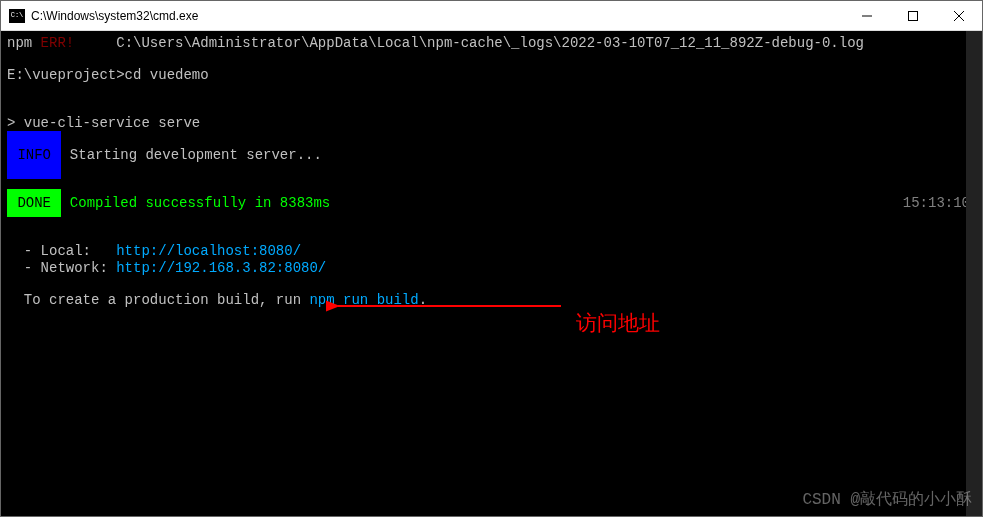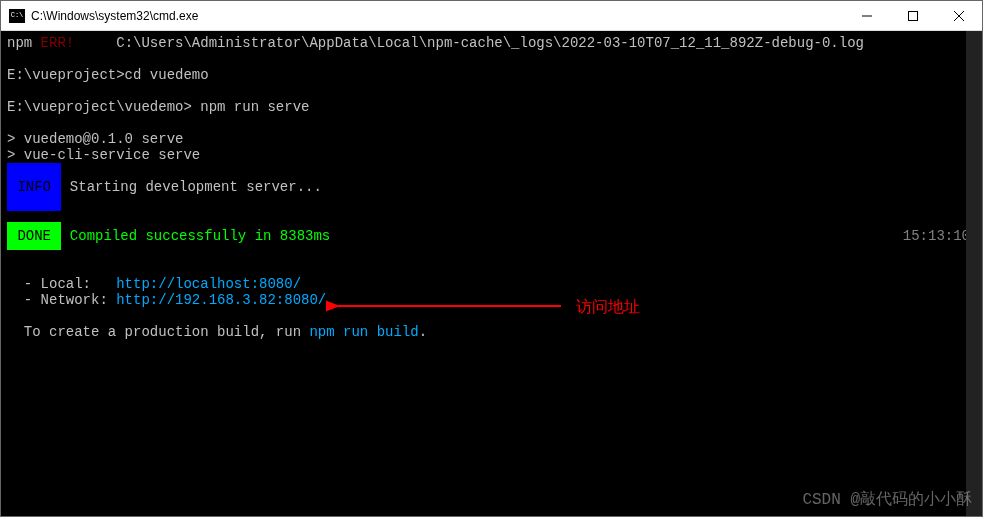--- a/index.html
+++ b/index.html
@@ -98,25 +98,25 @@
       color: #808080;
     }
     .annotation-arrow {
       position: absolute;
       top: 295px;
       left: 325px;
       pointer-events: none;
     }
     .annotation-text {
       position: absolute;
-      top: 296px;
+      top: 308px;
       left: 575px;
       color: #ff0000;
       font-family: 'SimSun', 'NSimSun', Arial, sans-serif;
-      font-size: 16px;
+      font-size: 21px;
     }
     .watermark {
       position: absolute;
       bottom: 6px;
       right: 10px;
       color: rgba(200, 200, 200, 0.5);
       font-family: Liberation Mono, monospace;
       font-size: 16px;
     }
     .scrollbar-area {
@@ -153,23 +153,21 @@
           </svg>
       </div>
     </div>
   </div>
 
   <div class="terminal-content">
     <div class="line"><span class="npm-err-npm">npm </span><span class="npm-err-err">ERR!</span><span class="white">     C:\Users\Administrator\AppData\Local\npm-cache\_logs\2022-03-10T07_12_11_892Z-debug-0.log</span></div>
     <div class="line"></div>
     <div class="line white">E:\vueproject&gt;cd vuedemo</div>
     <div class="line"></div>
-    <div class="line white">E:\vueproject\vuedemo&gt; npm run serve</div>
     <div class="line"></div>
-    <div class="line white">&gt; vuedemo@0.1.0 serve</div>
     <div class="line white">&gt; vue-cli-service serve</div>
     <div class="line"></div>
     <div class="line"><span class="info-tag"> INFO </span><span class="white"> Starting development server...</span></div>
     <div class="line"></div>
     <div class="line"></div>
     <div class="line" style="position:relative;"><span class="done-tag"> DONE </span><span class="green"> Compiled successfully in 8383ms</span><span class="timestamp">15:13:10</span></div>
     <div class="line"></div>
     <div class="line"></div>
     <div class="line"><span class="white">  - Local:   </span><span class="cyan-link">http://localhost:8080/</span></div>
     <div class="line"><span class="white">  - Network: </span><span class="cyan-link">http://192.168.3.82:8080/</span></div>

